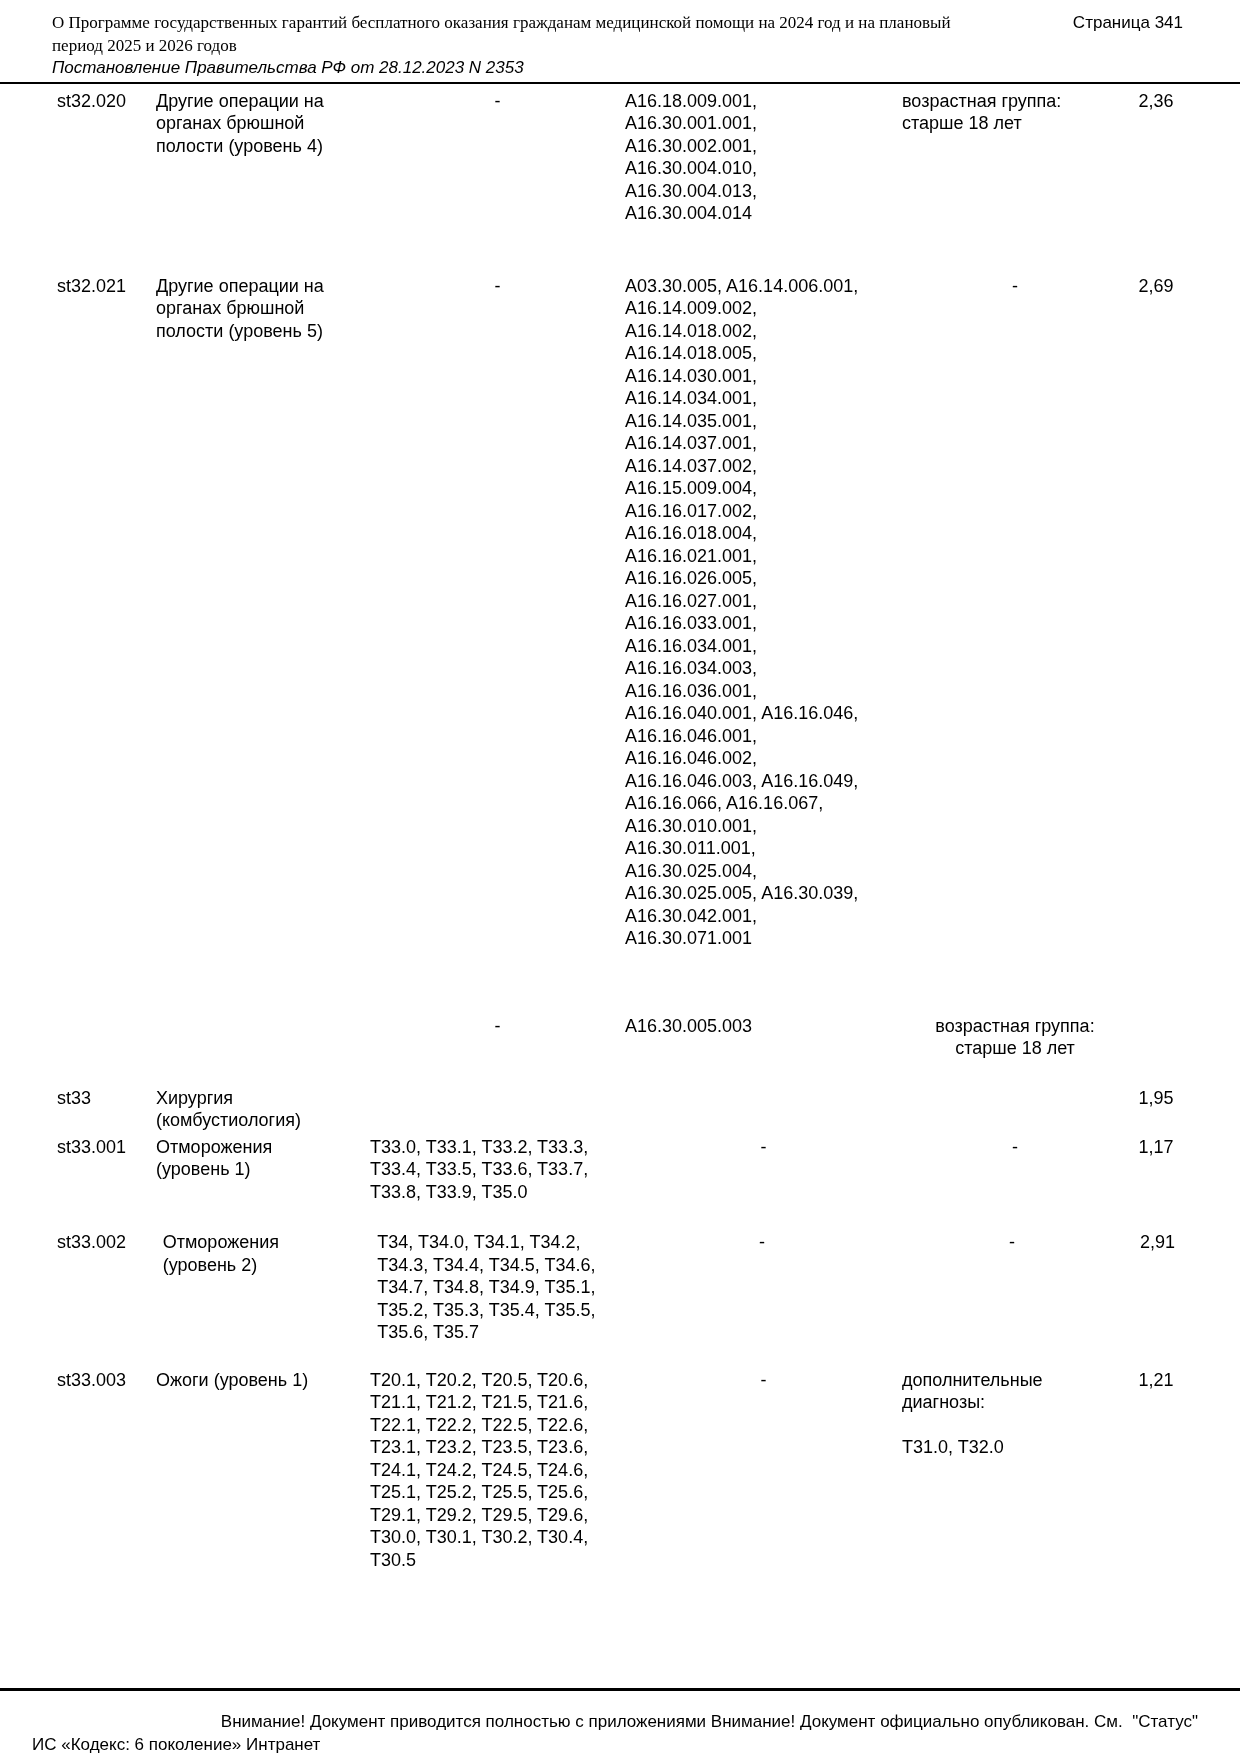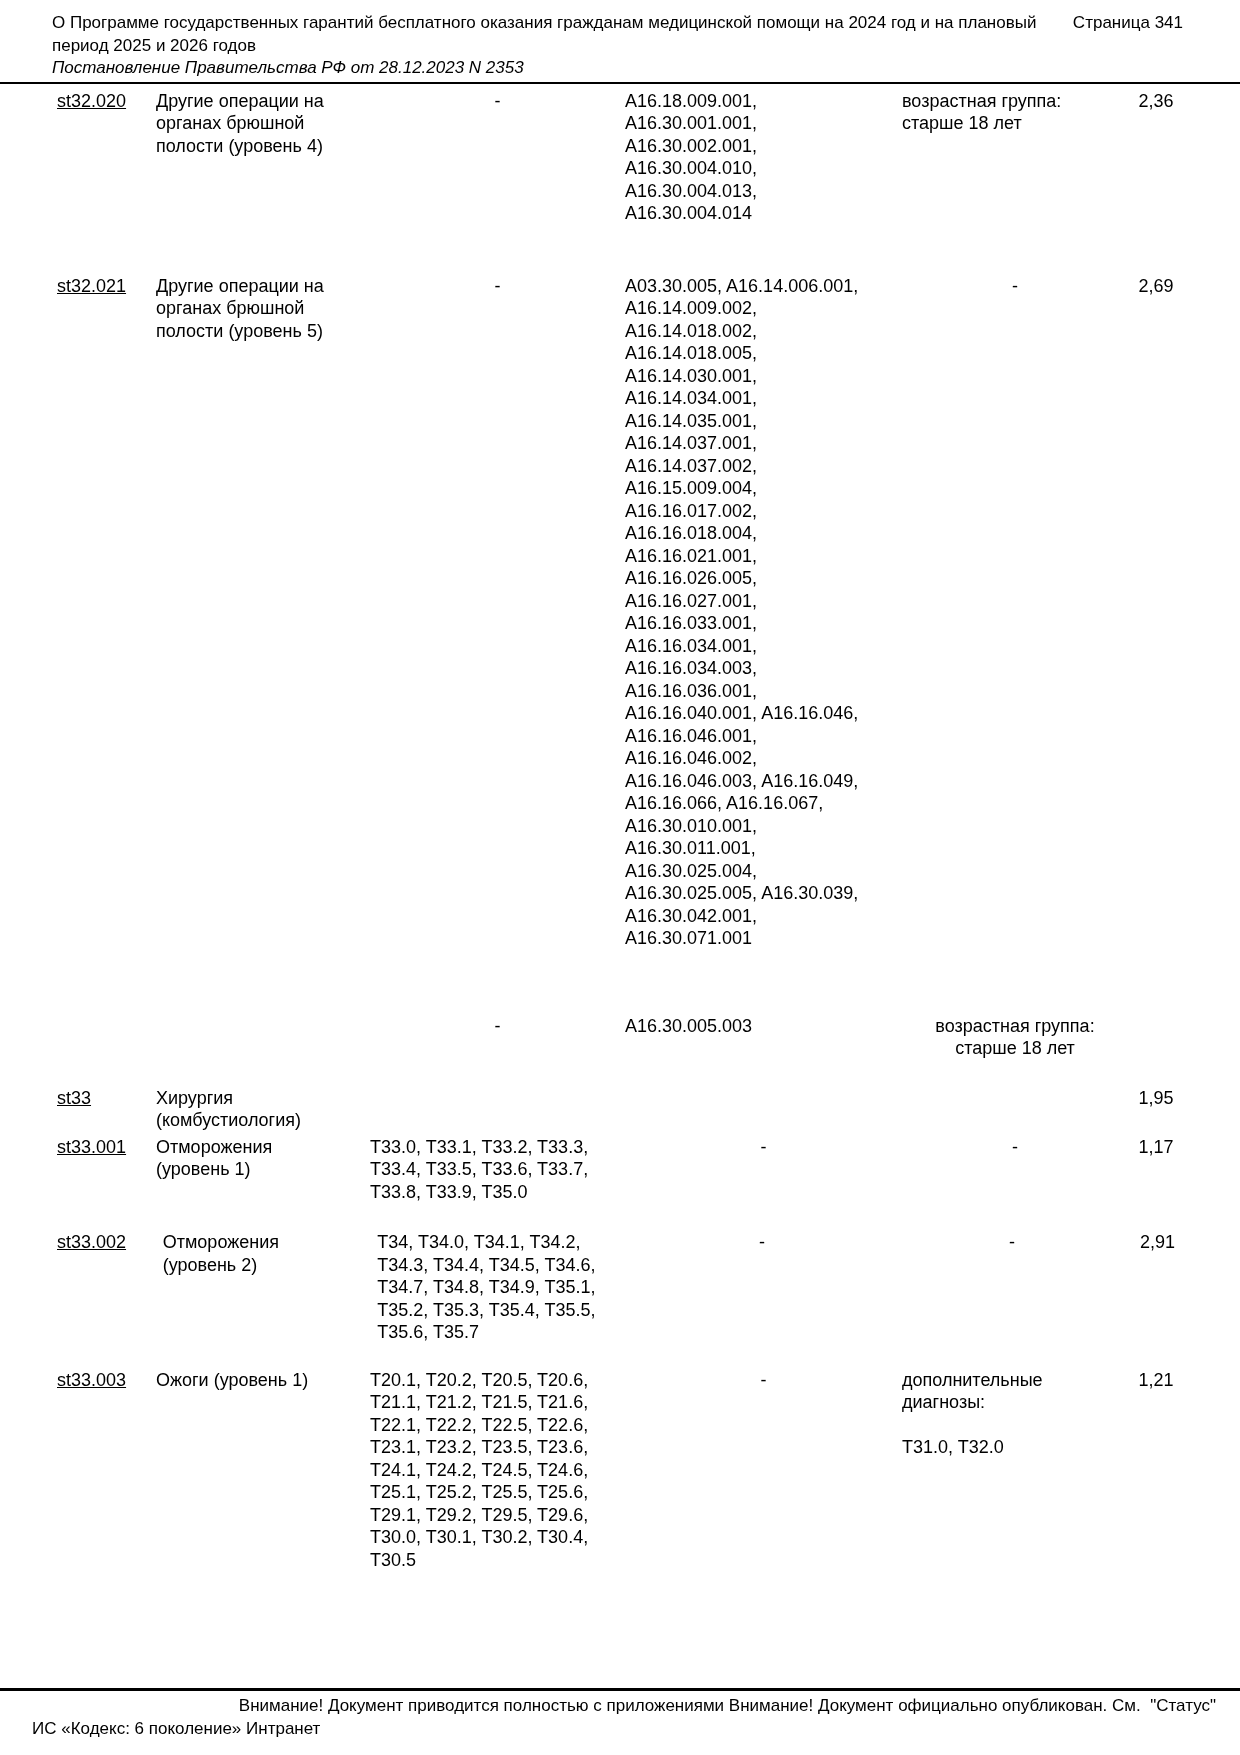--- a/index.html
+++ b/index.html
@@ -11,56 +11,57 @@
     color:#000000;
     font-family:"Liberation Sans", sans-serif;
     overflow:hidden;
   }
   
   .header { padding:12px 57px 0 52px; position:relative; }
   .doc-title {
     font-size:17px; line-height:22.5px;
     white-space:pre-line;
     max-width:1000px;
+    font-family:Liberation Serif, serif;
   }
   .doc-subtitle {
     font-size:17px; line-height:22.5px;
     font-style:italic;
     white-space:pre-line;
   }
   .page-label {
     position:absolute; top:12px; right:57px;
     font-size:17px; line-height:22.5px;
   }
   .rule-top { height:2px; background:#000000; margin-top:2px; }
   
   .table { padding:0 56px 0 57px; font-size:18px; line-height:22.5px; }
   .row { display:flex; align-items:flex-start; }
   .cell { white-space:pre-line; }
-  .c-code { width:99px;text-decoration:underline;  }
+  .c-code { width:99px;  }
   .c-name { width:214px; }
   .c-mkb  { width:255px; }
   .c-svc  { width:277px; }
   .c-cond { width:226px; }
   .c-val  { width:56px; text-align:center; }
   .center { text-align:center; }
   .mt6  { margin-top:6px;  }
   .mt39 { margin-top:50px; }
   .mt65 { margin-top:65px; }
   .mt26 { margin-top:27px; }
   .mt4  { margin-top:4px;  }
   .mt28 { margin-top:28px;gap:12px; }
   .mt25 { margin-top:25px; }
   
   .footer { position:absolute; left:0; right:0; top:1688px; }
   .rule-bottom { height:3px; background:#000000; }
   .footer-notice {
-    margin-top:4px;
-    font-size:17px; line-height:22.5px;
-    text-align:right; padding-right:24px;
+    margin-top:20px;
+    font-size:17px; line-height:22.5px;
+    text-align:right; padding-right:42px;
     white-space:pre-wrap;
   }
   .footer-source {
     font-size:17px; line-height:22.5px;
     padding-left:32px;
     white-space:pre-wrap;
   }
 </style>
 </head>
 <body>

